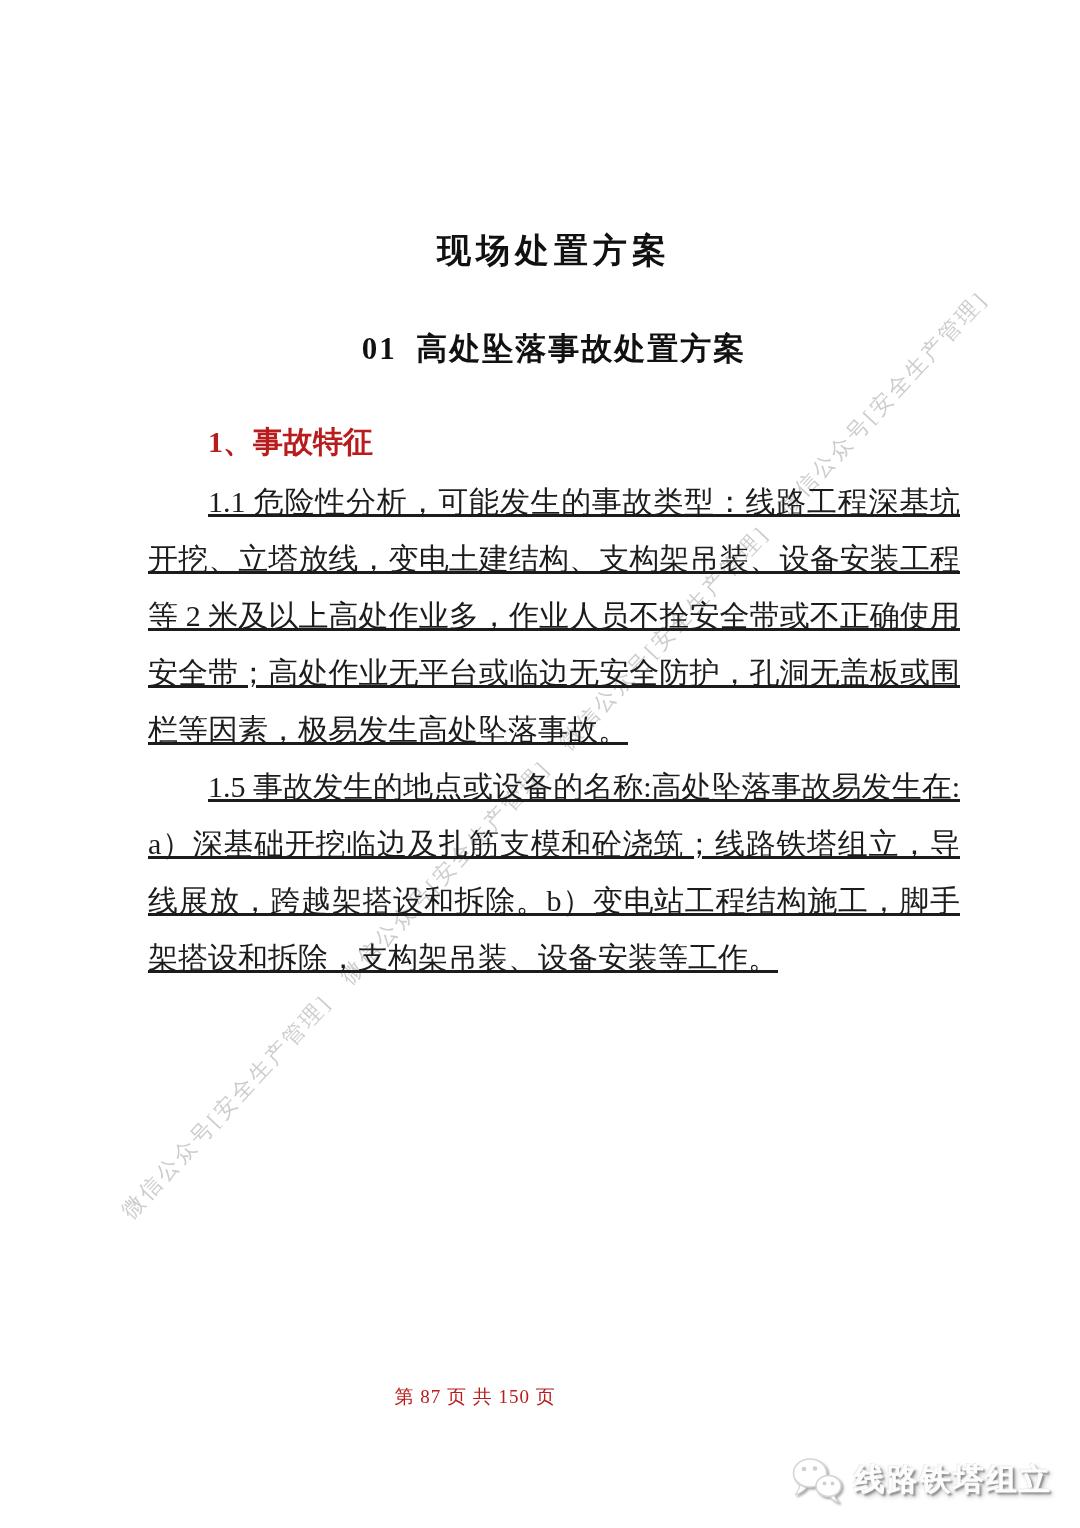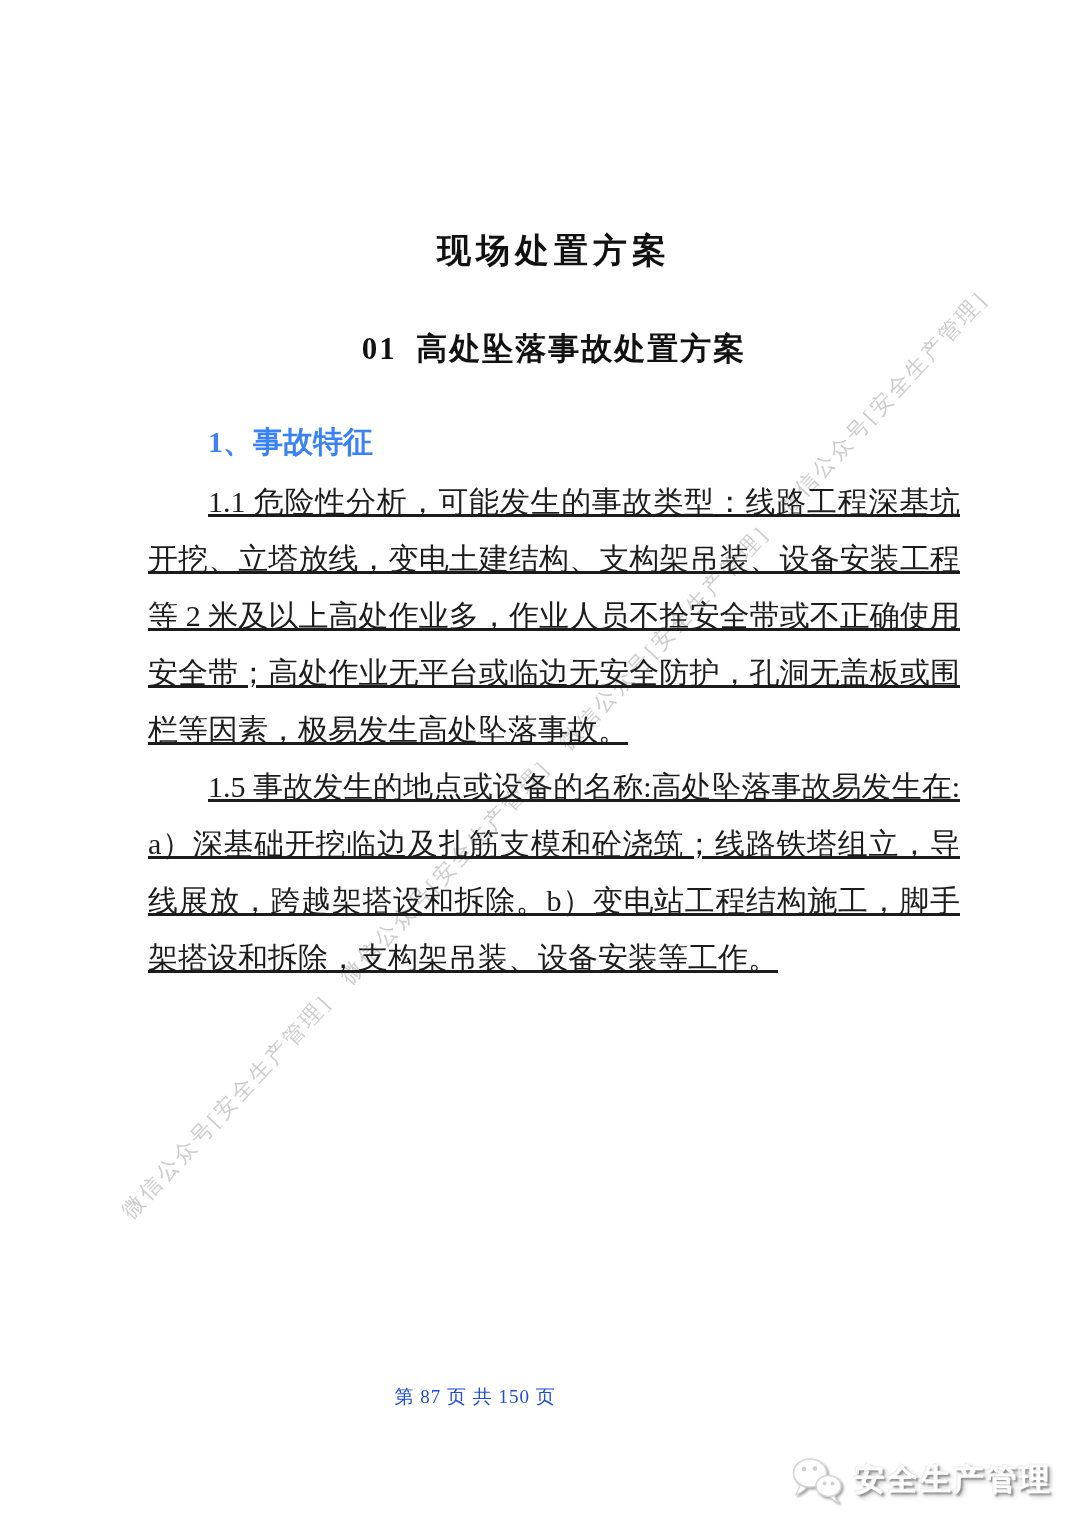--- a/index.html
+++ b/index.html
@@ -24,30 +24,30 @@
     margin:228px 0 0 0;text-align:center;
     font-size:34px;font-weight:bold;letter-spacing:5px;color:#111;
   }
   .doc-subtitle{
     margin:54px 0 0 0;text-align:center;
     font-size:31px;font-weight:bold;letter-spacing:2px;color:#111;
     white-space:pre;
   }
   .section-heading{
     margin:52px 0 10px 0;padding-left:60px;
-    font-size:30px;font-weight:bold;color:#3b82f6;
+    font-size:30px;font-weight:bold;color:#b91c1c;
   }
   .body-par{
     margin:0;font-size:30px;line-height:57px;
     text-align:justify;text-indent:2em;color:#1c1c1c;text-decoration:underline;
   }
 
   .footer{
     position:absolute;top:1384px;left:0;width:950px;
-    text-align:center;font-size:19px;color:#1d4ed8;
+    text-align:center;font-size:19px;color:#b91c1c;
     white-space:pre;z-index:2;letter-spacing:1px;
   }
 
   .brand{
     position:absolute;top:1456px;right:28px;
     display:flex;align-items:center;gap:10px;z-index:2;
   }
   .brand svg{
     filter:drop-shadow(2px 2px 1px rgba(125,125,125,.65));
   }
@@ -83,16 +83,16 @@
       <ellipse cx="20" cy="17" rx="16.5" ry="14" fill="#ffffff" stroke="#d6d6d6" stroke-width="1.6"></ellipse>
       <path d="M10 29 Q8 36 5 39 Q13 36 16 32 Z" fill="#ffffff" stroke="#d6d6d6" stroke-width="1.2"></path>
       <circle cx="14" cy="13" r="2.3" fill="#cfcfcf"></circle>
       <circle cx="25" cy="12.5" r="2.3" fill="#cfcfcf"></circle>
 
       <ellipse cx="38.5" cy="30" rx="12.5" ry="10.5" fill="#ffffff" stroke="#d6d6d6" stroke-width="1.6"></ellipse>
       <path d="M44 39.5 Q46 44 49 46.5 Q42.5 44.5 40.5 41 Z" fill="#ffffff" stroke="#d6d6d6" stroke-width="1.2"></path>
       <circle cx="34.5" cy="27.5" r="1.9" fill="#cfcfcf"></circle>
       <circle cx="42.5" cy="27.5" r="1.9" fill="#cfcfcf"></circle>
     </svg>
-    <span class="brand-text">安全生产管理</span>
+    <span class="brand-text">线路铁塔组立</span>
   </div>
 
 </div>
 
 </body></html>

